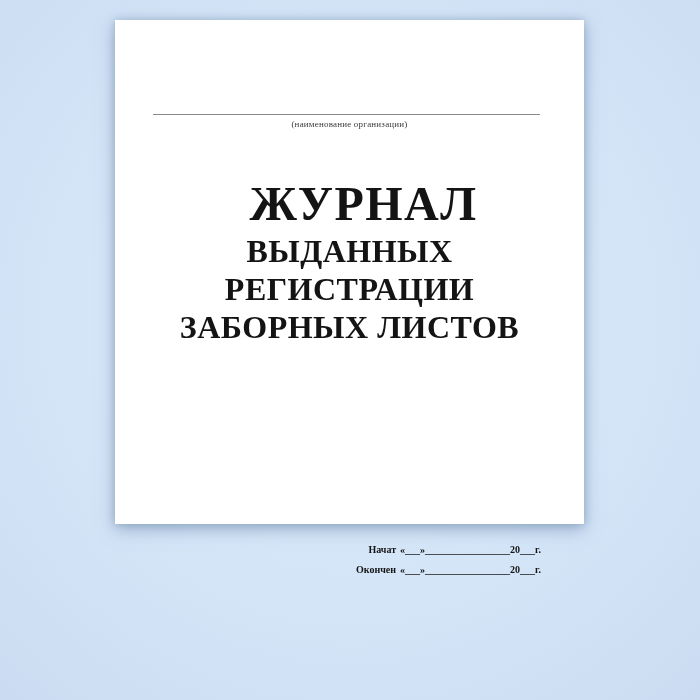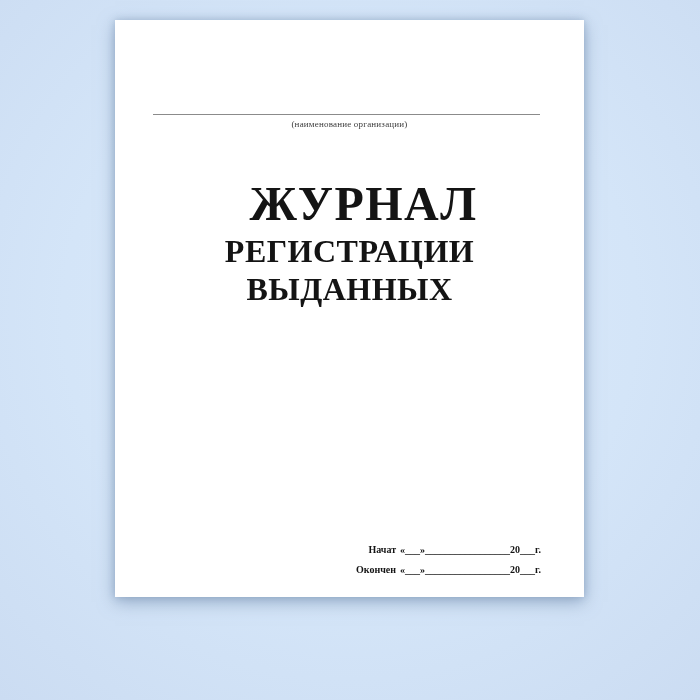--- a/index.html
+++ b/index.html
@@ -16,21 +16,21 @@
   .scene {
     position: relative;
     width: 700px;
     height: 700px;
   }
   .page {
     position: absolute;
     left: 115px;
     top: 20px;
     width: 469px;
-    height: 577px;
+    height: 504px;
     background: #ffffff;
     box-shadow: 0 5px 16px rgba(100, 128, 162, 0.55),
                 0 0 7px rgba(100, 128, 162, 0.35);
   }
   .org-line {
     position: absolute;
     top: 94px;
     left: 38px;
     right: 44px;
     height: 0;
@@ -91,22 +91,23 @@
 <body>
 
 <div class="scene">
   <div class="page">
 
     <div class="org-line"></div>
     <div class="org-caption">(наименование организации)</div>
 
     <div class="title-block">
       <div class="title-main">ЖУРНАЛ</div>
+      <div class="title-sub">ВЫДАННЫХ</div>
       <div class="title-sub">РЕГИСТРАЦИИ</div>
-      <div class="title-sub">ВЫДАННЫХ</div>
+      <div class="title-sub">ЗАБОРНЫХ ЛИСТОВ</div>
     </div>
 
     <div class="dates-block">
       <div class="date-row">
         <span class="date-label">Начат</span>
         <span class="date-value">«___»_________________20___г.</span>
       </div>
       <div class="date-row">
         <span class="date-label">Окончен</span>
         <span class="date-value">«___»_________________20___г.</span>

